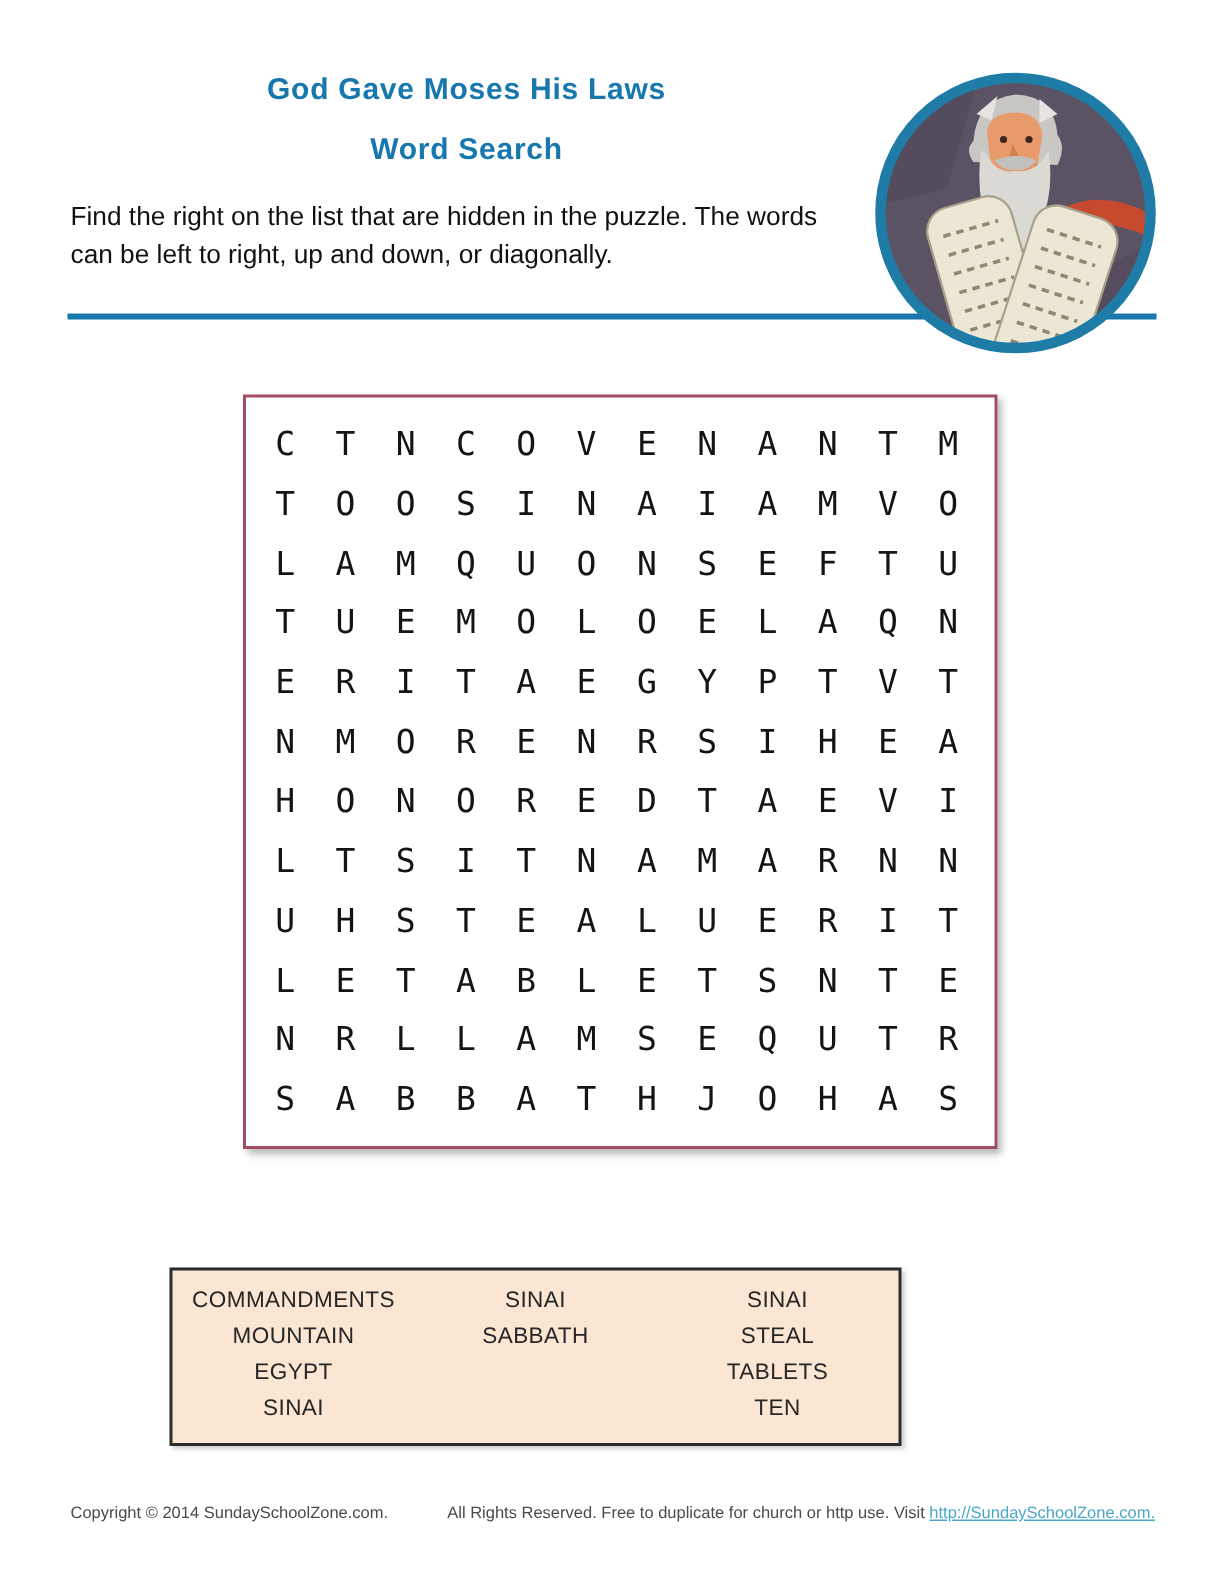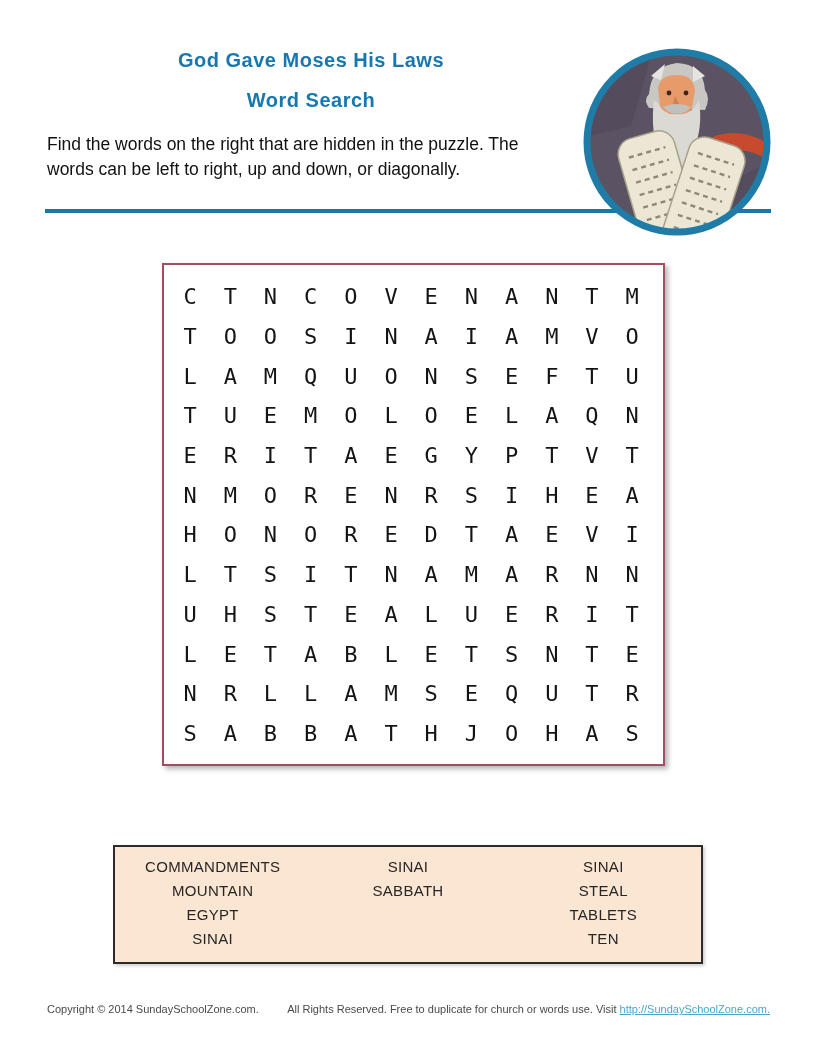--- a/index.html
+++ b/index.html
@@ -48,21 +48,21 @@
     grid-template-columns:repeat(12,40.2px);
     grid-auto-rows:39.7px;
     padding:12px 0 0 6px;
   }
   .grid-letter{
     display:flex;align-items:center;justify-content:center;
     font-family:"DejaVu Sans Mono",monospace;
     font-size:22px;color:#141414;
   }
   .word-box{
-    position:absolute;top:845px;left:113px;width:590px;height:119px;
+    position:absolute;top:845px;left:113px;width:488px;height:119px;
     background:var(--wordbox-bg);
     border:2px solid #2b2b2b;
     display:flex;
     padding-top:8px;
     box-shadow:2px 2px 3px rgba(120,120,120,0.35);
   }
   .word-col{flex:1;text-align:center;}
   .word{
     font-size:15px;line-height:24px;color:#262626;
     letter-spacing:0.3px;
@@ -77,21 +77,21 @@
 </head>
 <body>
 
 <div class="page">
 
   <div class="title">
     <div>God Gave Moses His Laws</div>
     <div>Word Search</div>
   </div>
 
-  <p class="instructions">Find the words on the right that are hidden in the puzzle. The words can be left to right, up and down, or diagonally.</p>
+  <p class="instructions">Find the right on the list that are hidden in the puzzle. The words can be left to right, up and down, or diagonally.</p>
 
   <div class="rule"></div>
 
   <div class="illustration">
     <svg width="192" height="192" viewBox="0 0 192 192">
       <defs>
         <clipPath id="circleClip">
             <circle cx="96" cy="96" r="90"></circle>
           </clipPath>
       </defs>
@@ -296,17 +296,17 @@
         <div class="word">SINAI</div>
         <div class="word">STEAL</div>
         <div class="word">TABLETS</div>
         <div class="word">TEN</div>
       </div>
   </div>
 
   <div class="footer">
     <span>Copyright © 2014 SundaySchoolZone.com.</span>
     <span>
-      <span>All Rights Reserved. Free to duplicate for church or words use. Visit </span><a href="#">http://SundaySchoolZone.com.</a>
+      <span>All Rights Reserved. Free to duplicate for church or http use. Visit </span><a href="#">http://SundaySchoolZone.com.</a>
     </span>
   </div>
 
 </div>
 
 </body></html>

